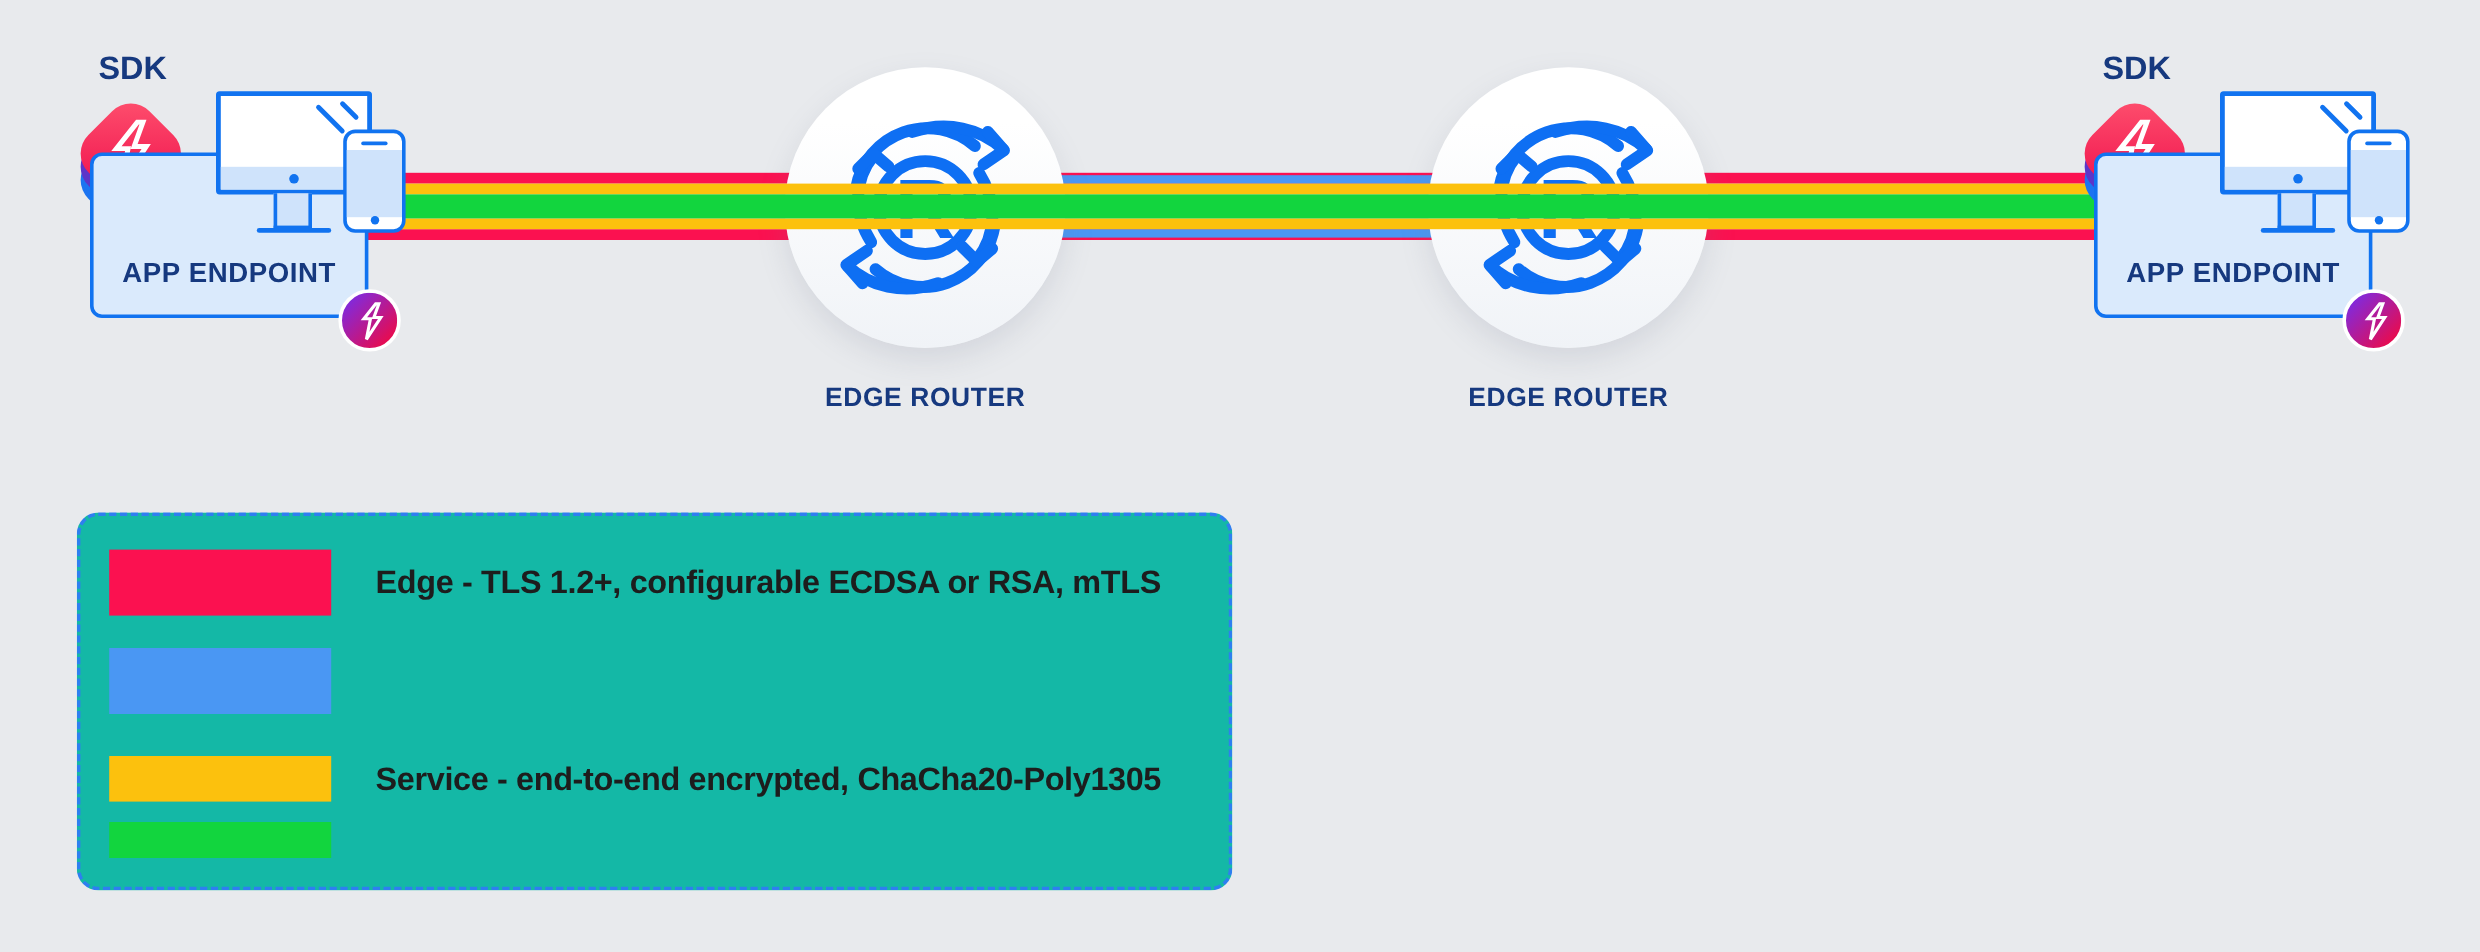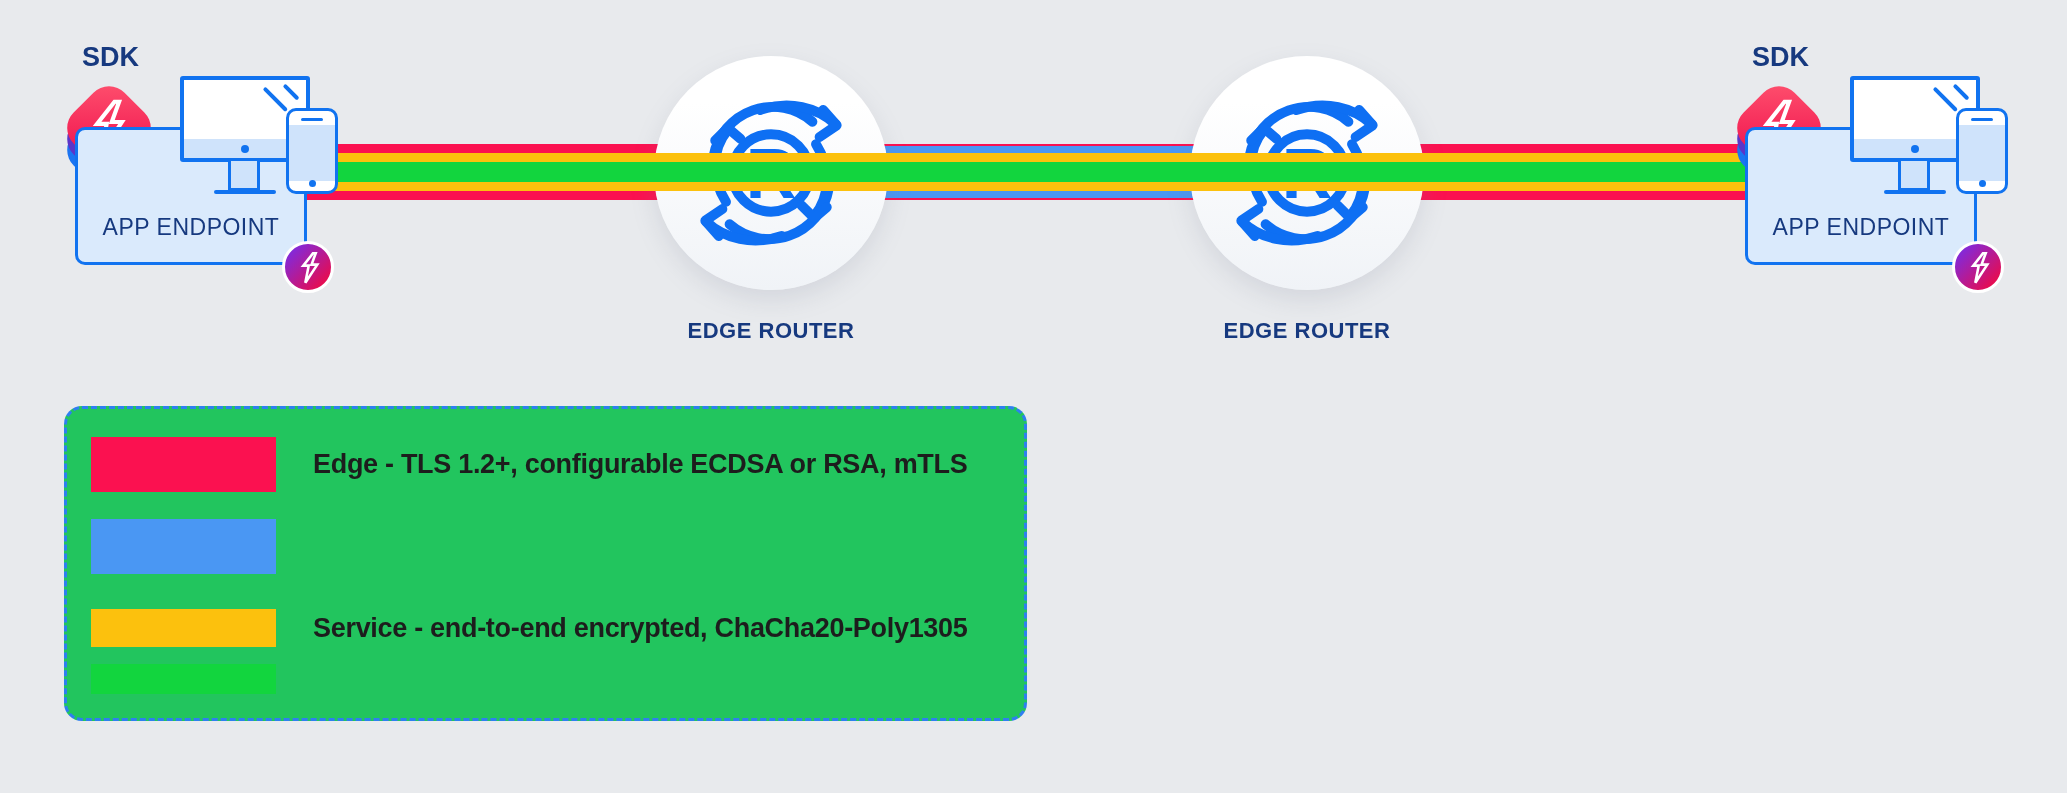--- a/index.html
+++ b/index.html
@@ -48,21 +48,21 @@
   .tile.purple{top:103px;background:#5c35c8;}
   .tile.red{top:92px;background:linear-gradient(135deg,#fd4b6b 10%,#ee0a49 90%);}
   .bolt-on-tile{position:absolute;left:86px;top:98px;}
 
   .ep-box{
     position:absolute;left:75px;top:127px;width:232px;height:138px;border-radius:10px;
     background:#daeafc;border:3px solid #1173f0;box-sizing:border-box;
   }
   .ep-box-label{
     position:absolute;left:75px;top:214px;width:232px;text-align:center;
-    color:#16397f;font-size:23px;font-weight:400;letter-spacing:.5px;
+    color:#16397f;font-size:23px;font-weight:700;letter-spacing:.5px;
   }
 
   .monitor-screen{
     position:absolute;left:180px;top:76px;width:130px;height:86px;background:#ffffff;
     border:4px solid #1173f0;box-sizing:border-box;border-radius:3px;
   }
   .monitor-bezel{position:absolute;left:0;bottom:0;width:100%;height:19px;background:#cfe3fb;}
   .monitor-dot{position:absolute;left:50%;top:50%;width:8px;height:8px;margin:-4px 0 0 -4px;border-radius:50%;background:#1173f0;}
   .monitor-stand{
     position:absolute;left:228px;top:161px;width:32px;height:30px;background:#cfe3fb;
@@ -83,21 +83,21 @@
 
   .badge{
     position:absolute;left:282px;top:241px;width:52px;height:52px;border-radius:50%;
     background:linear-gradient(135deg,#8429d8 15%,#e60c51 85%);
     border:3px solid #ffffff;box-sizing:border-box;
   }
   .badge svg{position:absolute;left:12px;top:7px;}
 
   
   .legend{
-    position:absolute;left:64px;top:406px;width:963px;height:315px;background:#22c55e;
+    position:absolute;left:64px;top:427px;width:963px;height:315px;background:#14b8a6;
     border:3px dashed #2e7ff0;border-radius:18px;box-sizing:border-box;z-index:6;
   }
   .legend-row{position:absolute;left:0;width:100%;display:flex;align-items:center;}
   .legend-swatch{position:absolute;left:24px;width:185px;height:100%;}
   .legend-label{position:absolute;left:246px;color:#1d1d1d;font-size:27px;font-weight:600;letter-spacing:-.3px;white-space:nowrap;}
 </style>
 </head>
 <body>
 
 <div id="canvas">

